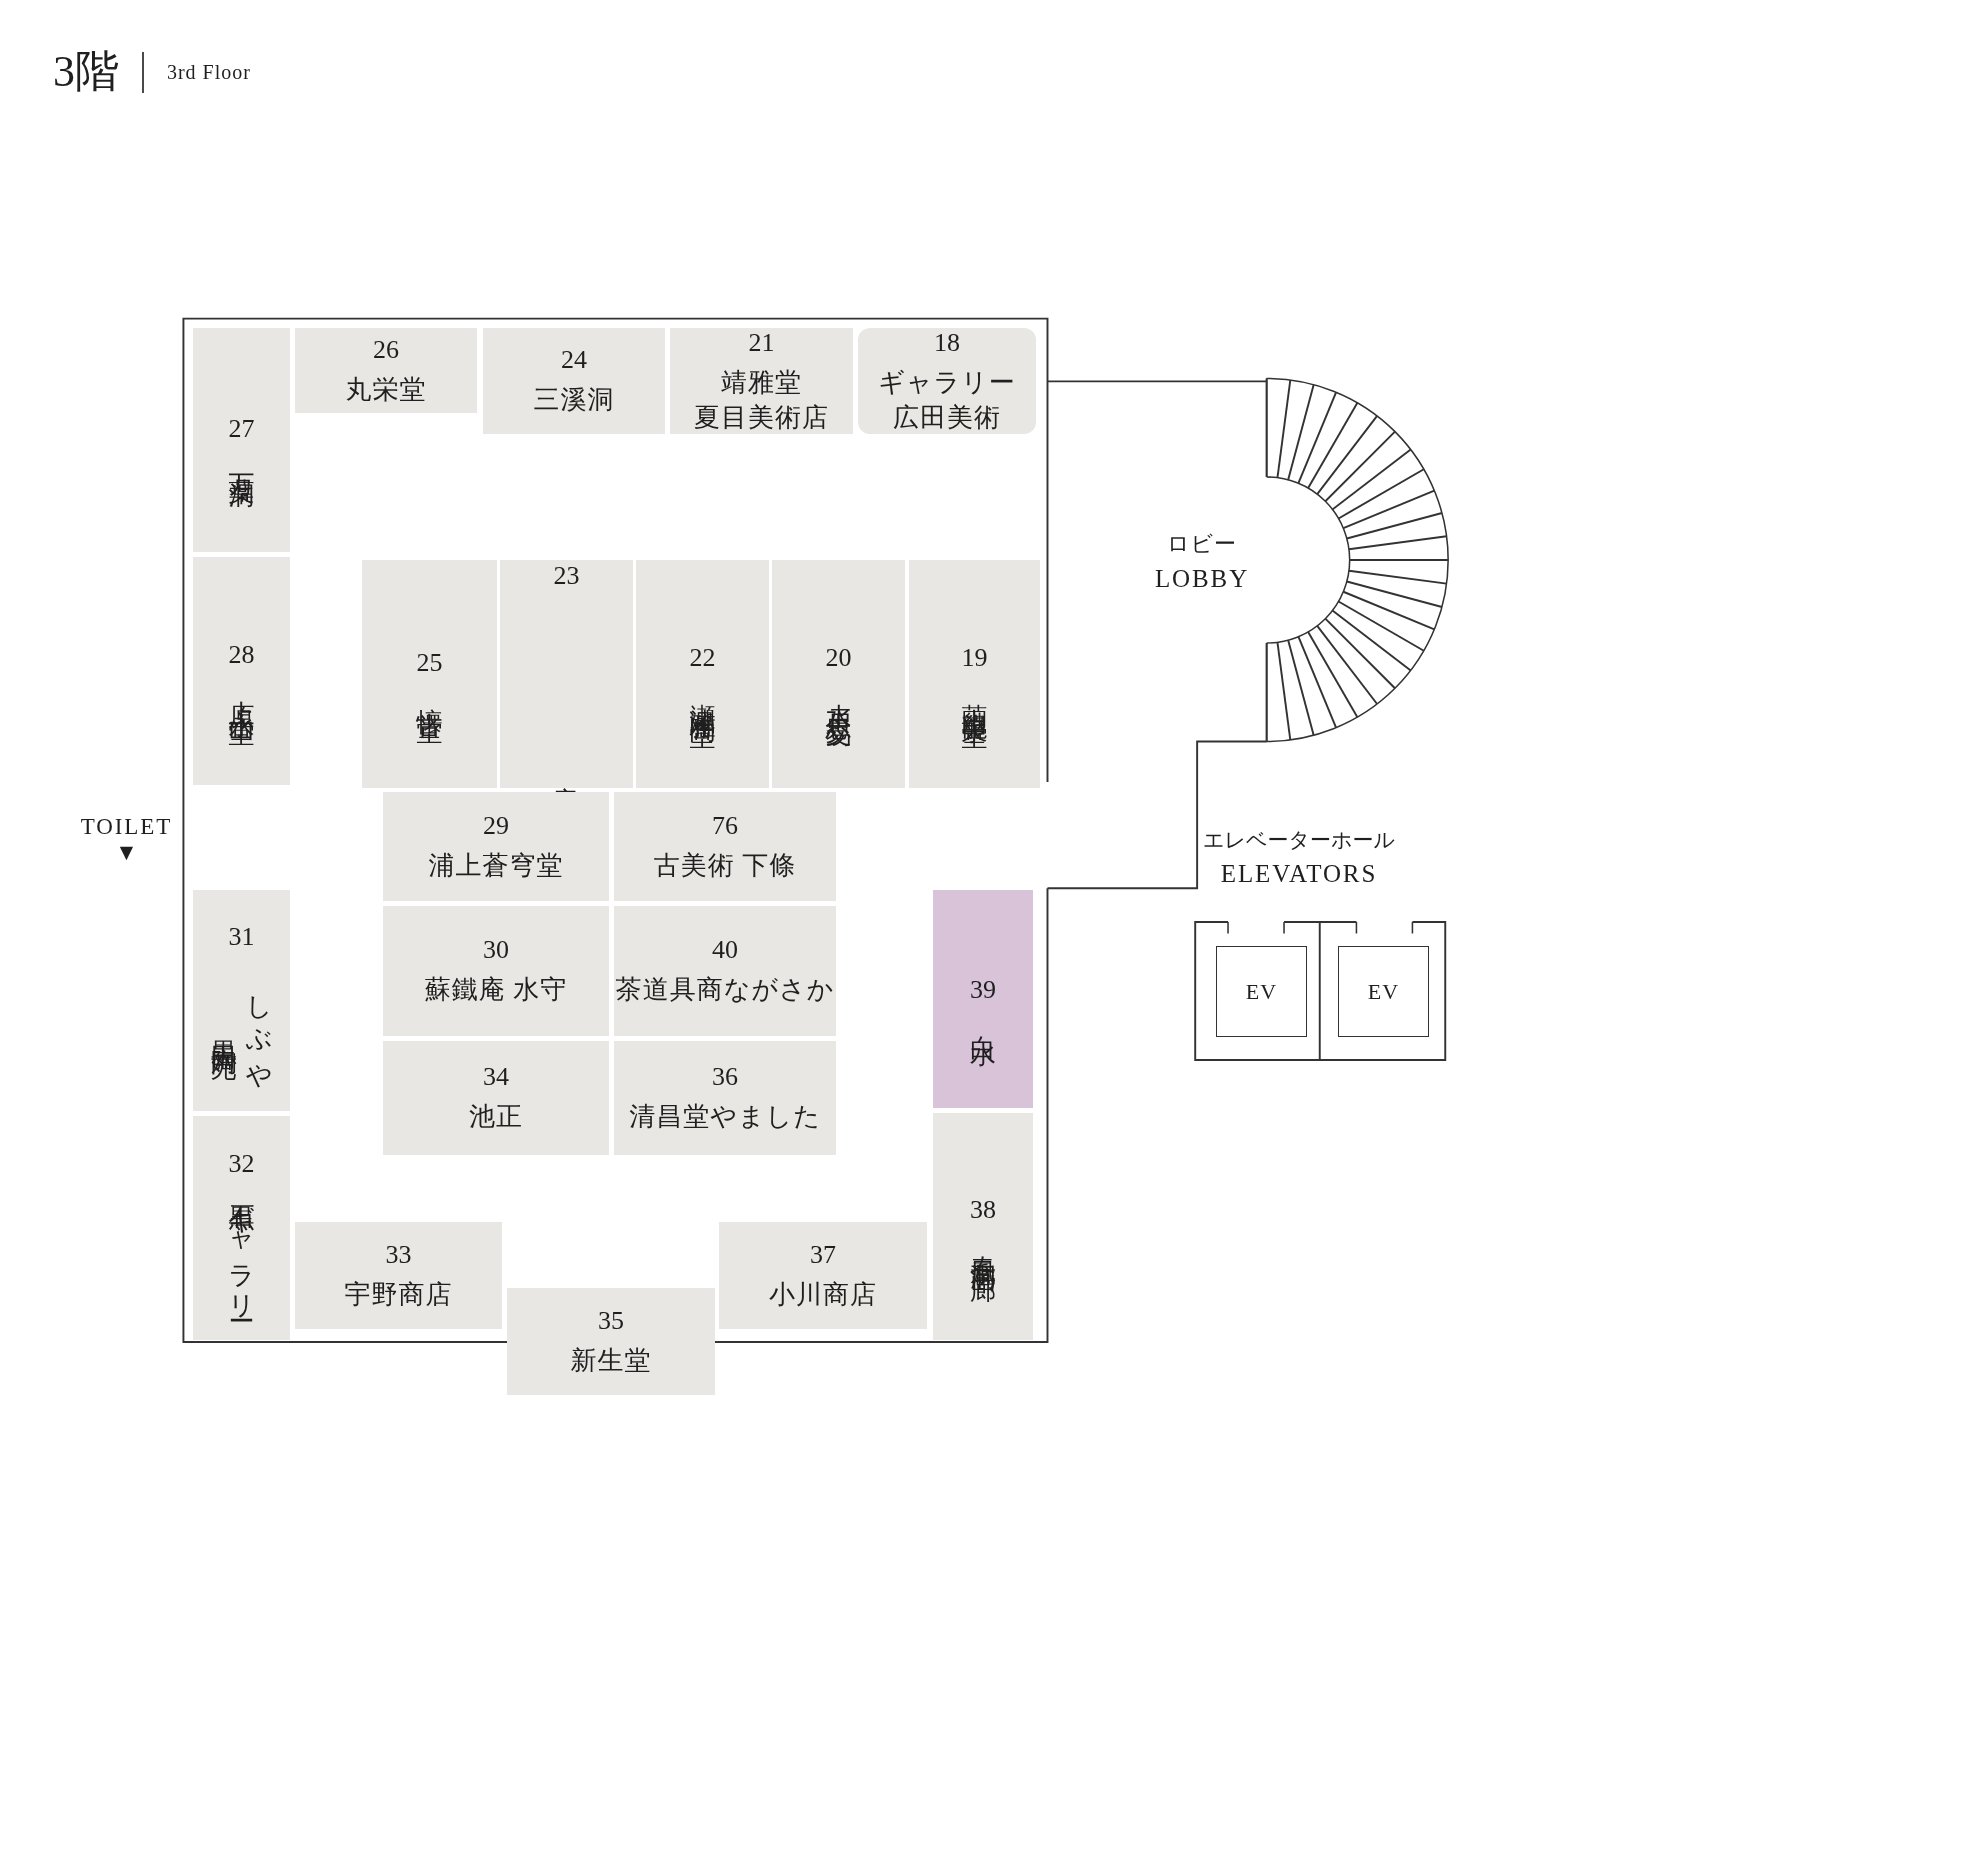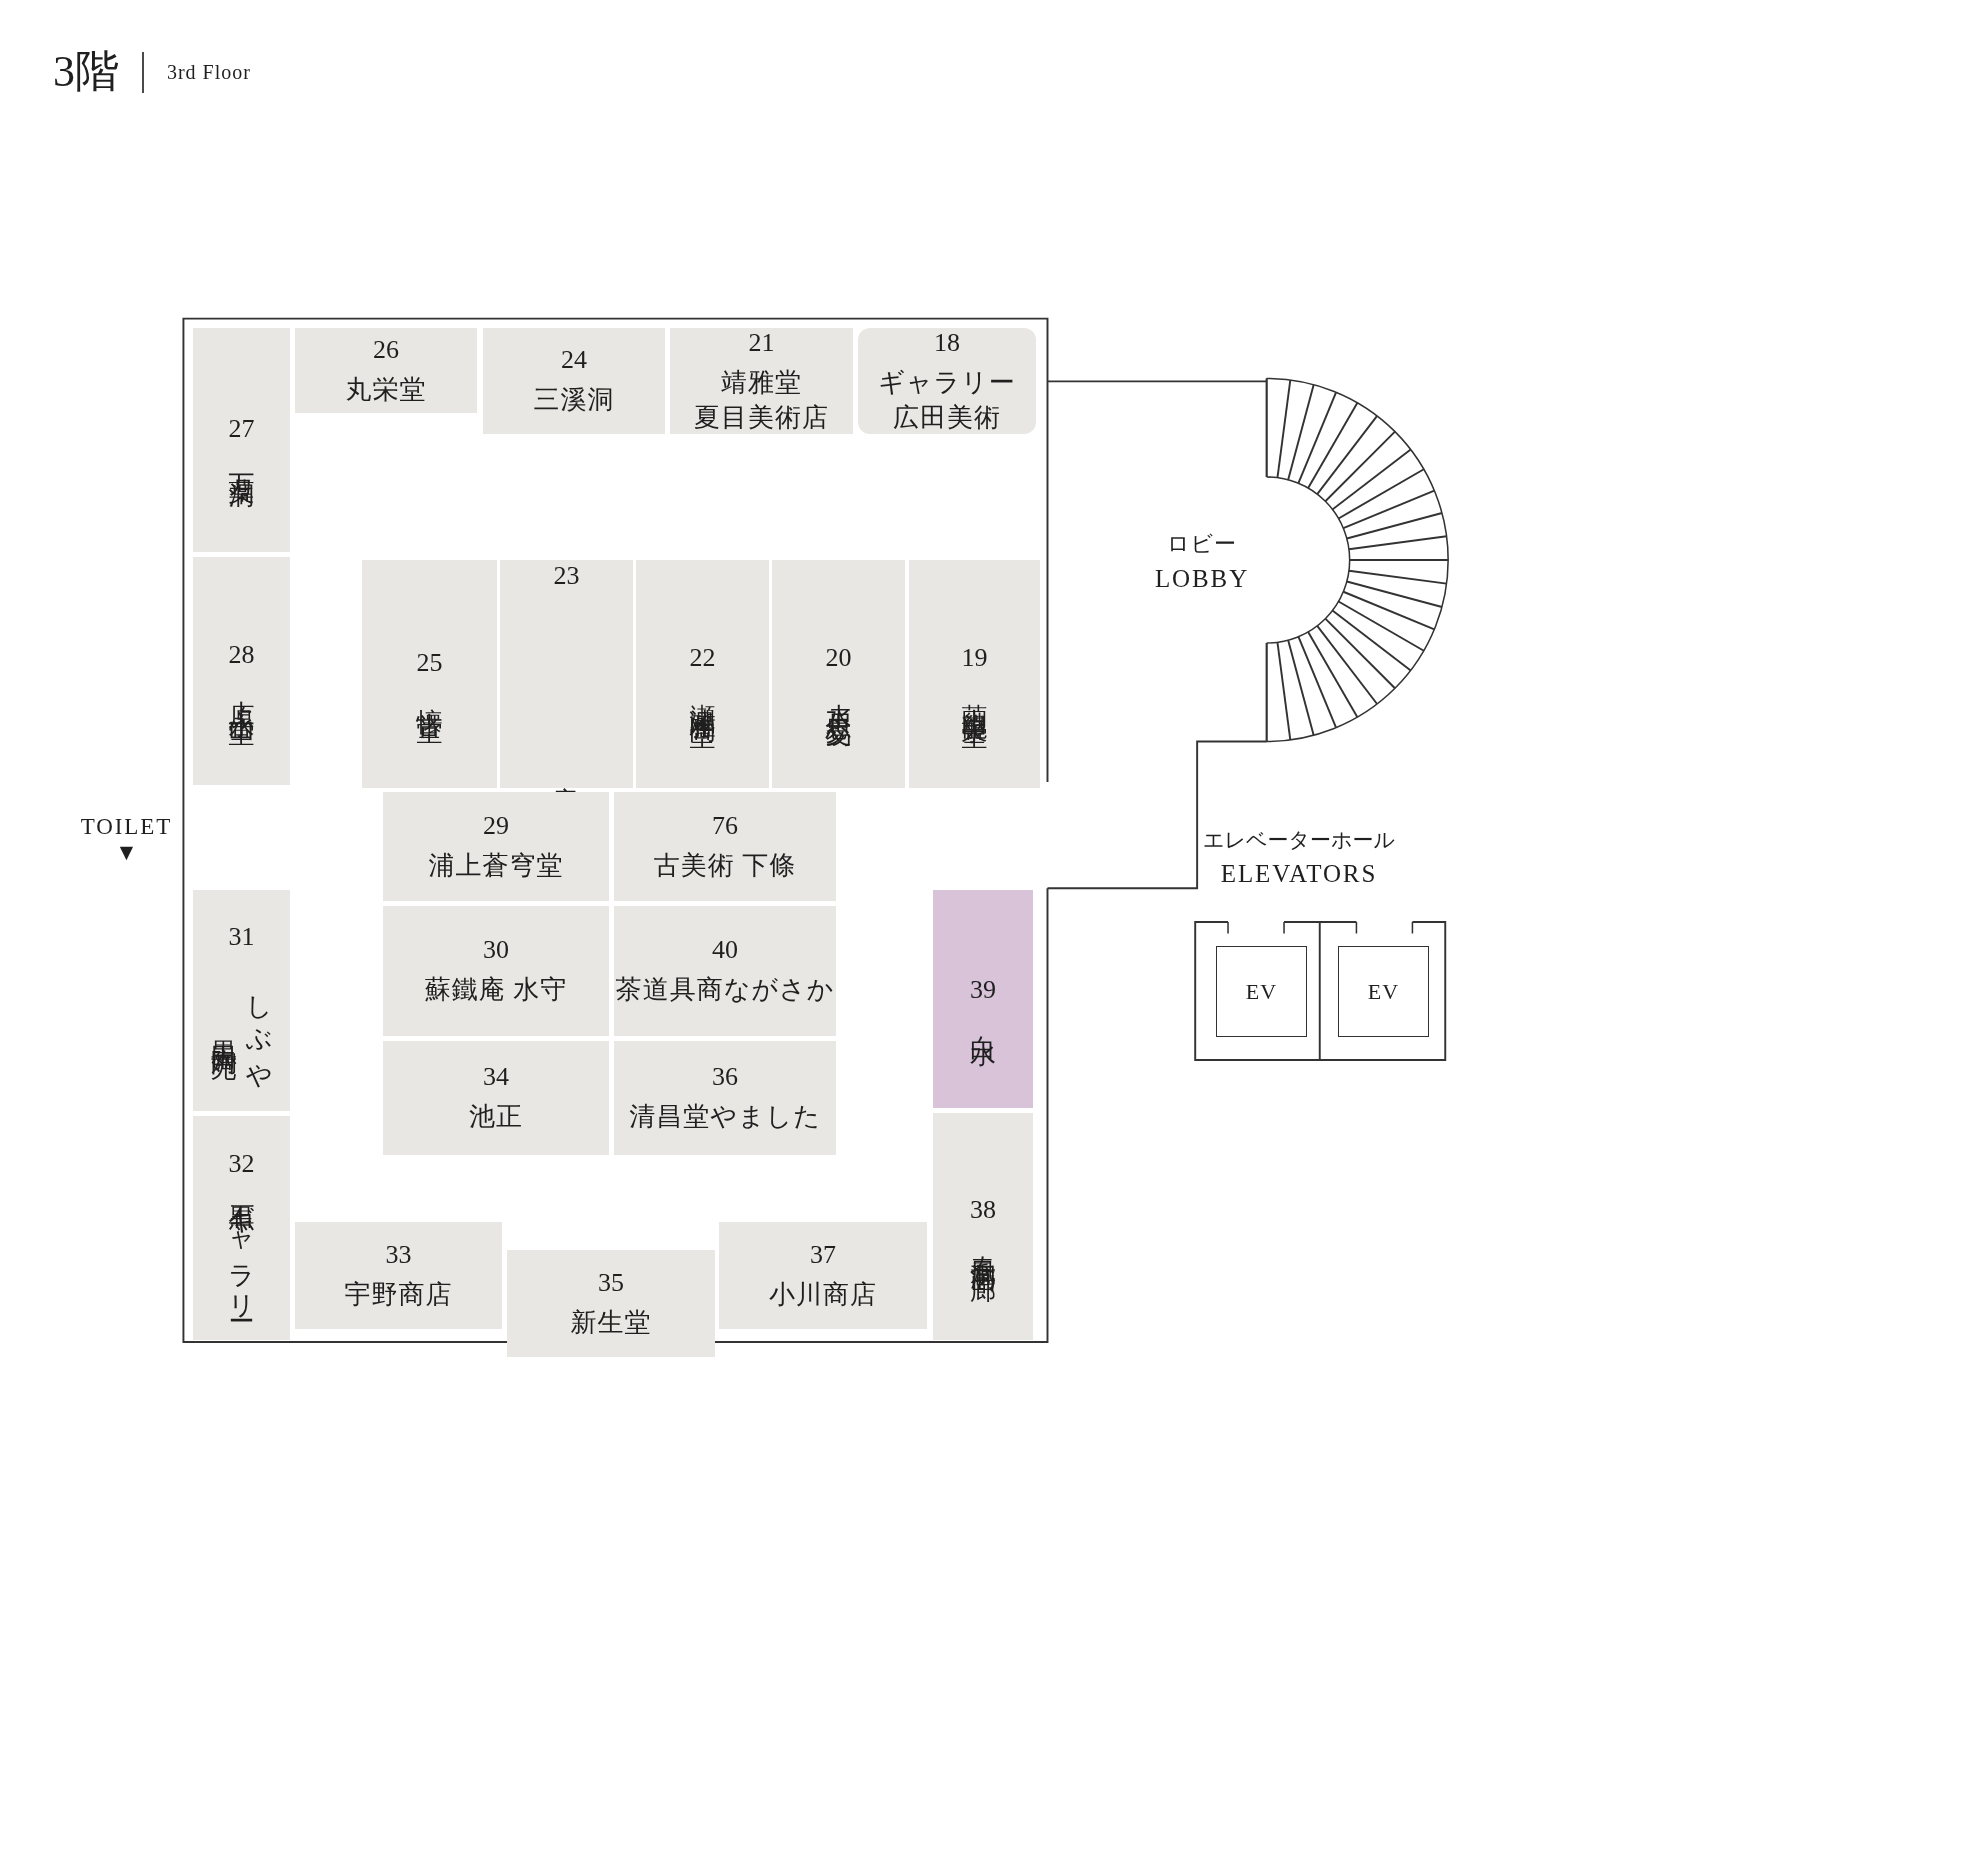--- a/index.html
+++ b/index.html
@@ -280,21 +280,21 @@
         <div class="room-name">白水</div>
       </div>
       <div class="room vertical" style="left: 933px; top: 1113px; width: 100px; height: 227px;">
         <div class="room-number">38</div>
         <div class="room-name">春風洞画廊</div>
       </div>
       <div class="room" style="left: 295px; top: 1222px; width: 207px; height: 107px;">
         <div class="room-number">33</div>
         <div class="room-name">宇野商店</div>
       </div>
-      <div class="room" style="left: 507px; top: 1250px; width: 208px; height: 107px;">
+      <div class="room" style="left: 507px; top: 1288px; width: 208px; height: 107px;">
         <div class="room-number">35</div>
         <div class="room-name">新生堂</div>
       </div>
       <div class="room" style="left: 719px; top: 1222px; width: 208px; height: 107px;">
         <div class="room-number">37</div>
         <div class="room-name">小川商店</div>
       </div>
     </div>
 
 </div>

